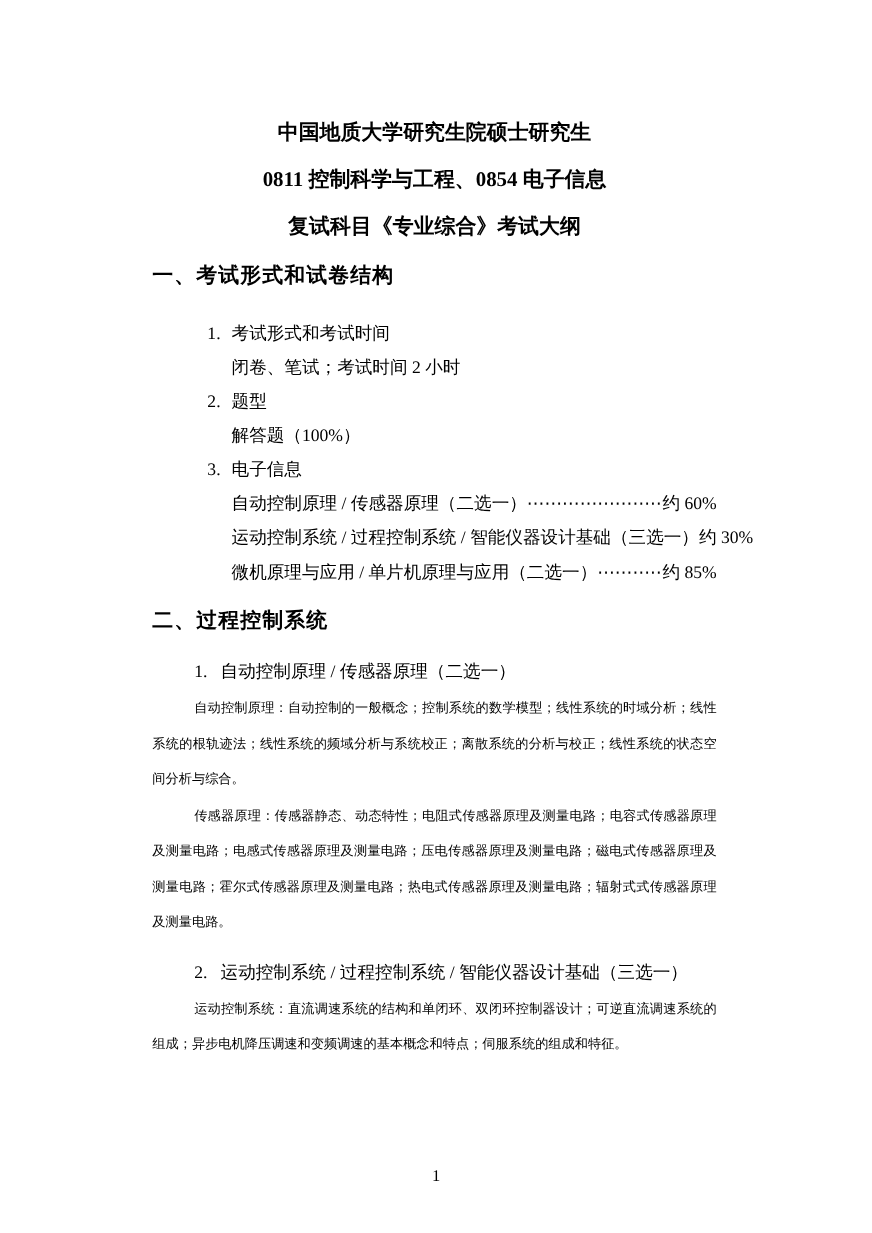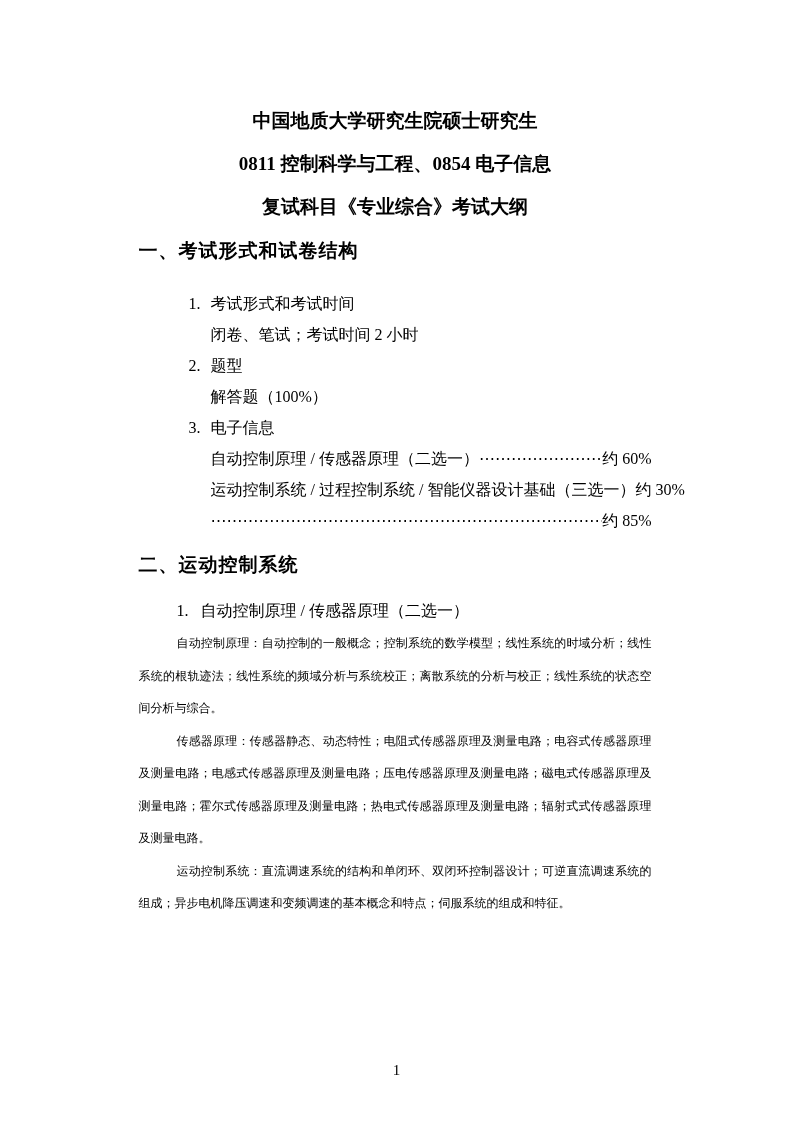--- a/index.html
+++ b/index.html
@@ -129,30 +129,34 @@
       <span class="row-label">自动控制原理 / 传感器原理（二选一）</span>
       <span class="leader">⋯⋯⋯⋯⋯⋯⋯⋯⋯⋯⋯⋯⋯⋯⋯⋯⋯⋯⋯⋯⋯⋯⋯⋯⋯⋯⋯⋯⋯⋯⋯⋯⋯⋯⋯⋯⋯⋯⋯⋯⋯⋯⋯⋯⋯⋯⋯⋯⋯⋯</span>
       <span class="pct">约 60%</span>
     </div>
     <div class="dotted-row">
       <span class="row-label">运动控制系统 / 过程控制系统 / 智能仪器设计基础（三选一）</span>
       <span class="leader">⋯⋯⋯⋯⋯⋯⋯⋯⋯⋯⋯⋯⋯⋯⋯⋯⋯⋯⋯⋯⋯⋯⋯⋯⋯⋯⋯⋯⋯⋯⋯⋯⋯⋯⋯⋯⋯⋯⋯⋯⋯⋯⋯⋯⋯⋯⋯⋯⋯⋯</span>
       <span class="pct">约 30%</span>
     </div>
     <div class="dotted-row">
+      <span class="row-label">微机原理与应用 / 单片机原理与应用（二选一）</span>
       <span class="leader">⋯⋯⋯⋯⋯⋯⋯⋯⋯⋯⋯⋯⋯⋯⋯⋯⋯⋯⋯⋯⋯⋯⋯⋯⋯⋯⋯⋯⋯⋯⋯⋯⋯⋯⋯⋯⋯⋯⋯⋯⋯⋯⋯⋯⋯⋯⋯⋯⋯⋯</span>
       <span class="pct">约 85%</span>
     </div>
   </div>
 
-  <div class="section-heading second">二、运动控制系统</div>
+  <div class="section-heading second">二、过程控制系统</div>
 
   <div class="s2-item-title">
     <span class="num">1.</span><span>自动控制原理 / 传感器原理（二选一）</span>
   </div>
   <p class="para">自动控制原理：自动控制的一般概念；控制系统的数学模型；线性系统的时域分析；线性系统的根轨迹法；线性系统的频域分析与系统校正；离散系统的分析与校正；线性系统的状态空间分析与综合。</p>
   <p class="para">传感器原理：传感器静态、动态特性；电阻式传感器原理及测量电路；电容式传感器原理及测量电路；电感式传感器原理及测量电路；压电传感器原理及测量电路；磁电式传感器原理及测量电路；霍尔式传感器原理及测量电路；热电式传感器原理及测量电路；辐射式式传感器原理及测量电路。</p>
 
+  <div class="s2-item-title">
+    <span class="num">2.</span><span>运动控制系统 / 过程控制系统 / 智能仪器设计基础（三选一）</span>
+  </div>
   <p class="para">运动控制系统：直流调速系统的结构和单闭环、双闭环控制器设计；可逆直流调速系统的组成；异步电机降压调速和变频调速的基本概念和特点；伺服系统的组成和特征。</p>
 
   <div class="page-number">1</div>
 
 </div>
 
 </body></html>

